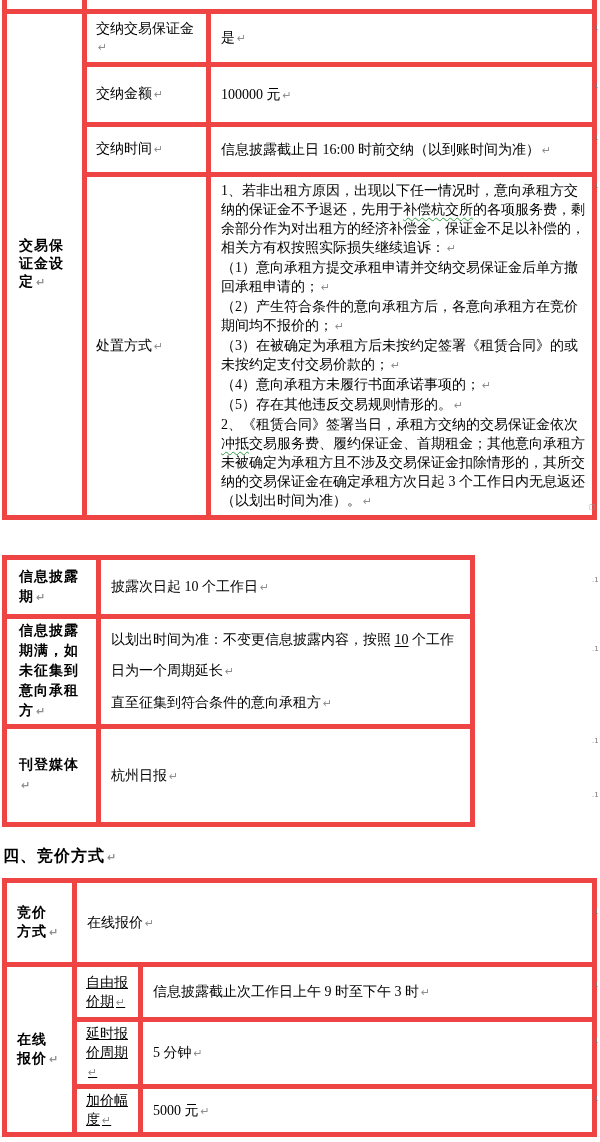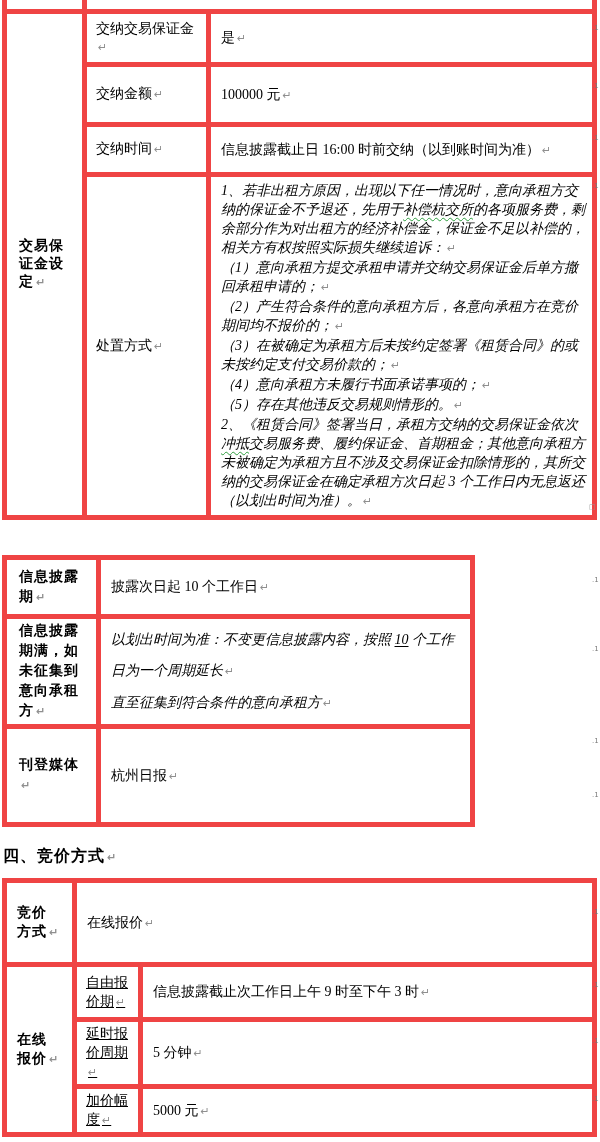--- a/index.html
+++ b/index.html
@@ -4,21 +4,21 @@
 <style>
   html,body{margin:0;padding:0;}
   body{
     width:600px;height:1142px;background:#fff;color:#000;
     font-family:"Liberation Serif","DejaVu Serif",serif;
     position:relative;overflow:hidden;
   }
   .page{position:absolute;inset:0;}
   table{border-collapse:collapse;table-layout:fixed;}
   td{border:5px solid #ef4444;vertical-align:middle;font-size:14px;padding:2px 4px 2px 10px;word-break:break-all;}
-  p{margin:0;font-style:italic;}
+  p{margin:0;}
 
   
   .tblA{position:absolute;left:2px;top:0;width:595px;height:500px;}
   .tblA .r0 td{border-top:none;height:9px;padding:0;}
   .col-sec{font-weight:bold;letter-spacing:1px;padding:2px 16px 2px 12px;line-height:18px;}
   .col-lab{padding:2px 4px 2px 9px;line-height:18px;}
   .col-val{padding:2px 4px 2px 10px;line-height:19px;}
   .disposal{vertical-align:middle;padding:4px 4px 4px 10px;line-height:19px;}
 
   

